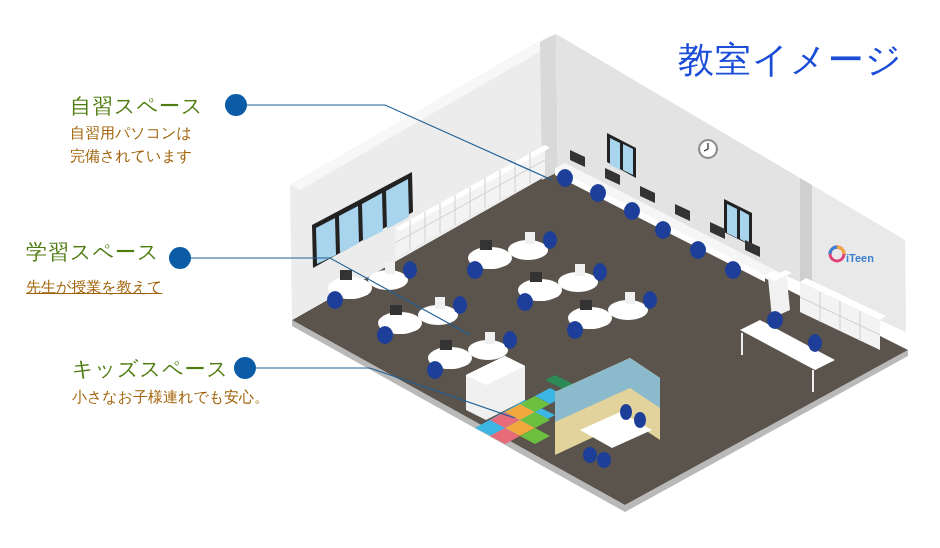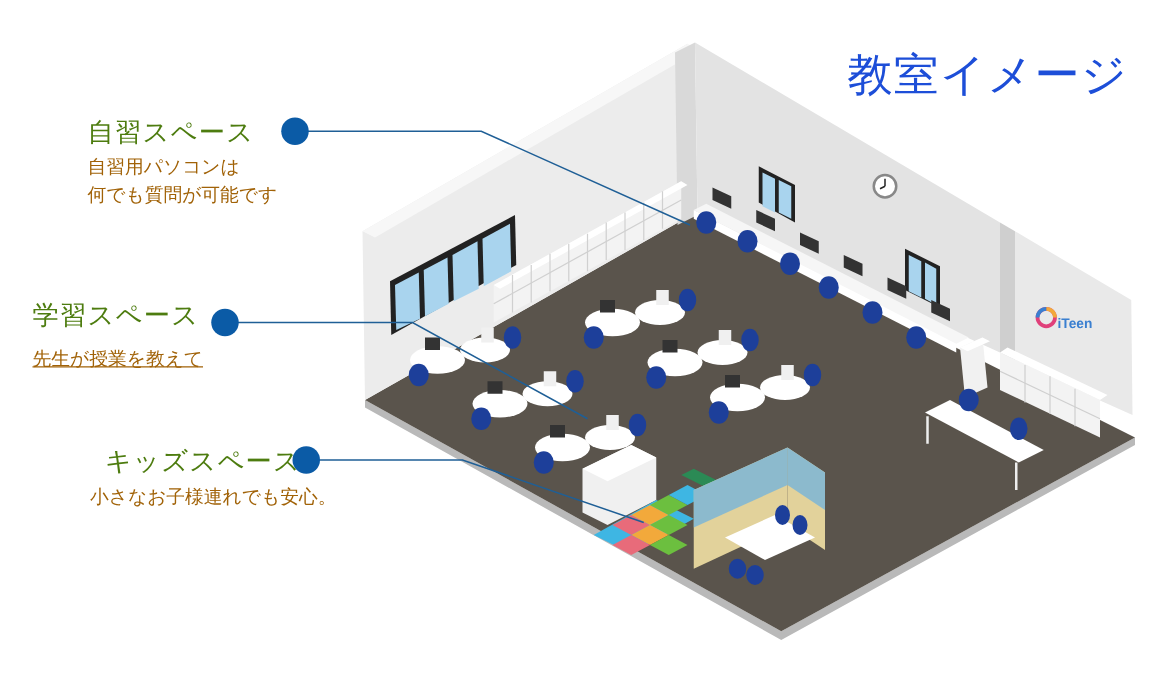--- a/index.html
+++ b/index.html
@@ -205,26 +205,26 @@
   <polyline points="180,258 330,258 470,335" fill="none" stroke="#1f5f96" stroke-width="1.2"></polyline>
   <polyline points="245,368 370,368 515,418" fill="none" stroke="#1f5f96" stroke-width="1.2"></polyline>
 </svg>
 
 <div class="title">教室イメージ</div>
 
 <div class="dot" style="left:225px; top:94px;"></div>
 <div class="callout-title" style="left:70px; top:92px;">自習スペース</div>
 <div class="callout-desc" style="left:70px; top:122px;">
   <span class="desc-line">自習用パソコンは</span>
-  <span class="desc-line">何でも質問が可能です</span>
+  <span class="desc-line">完備されています</span>
 </div>
 
 <div class="dot" style="left:169px; top:247px;"></div>
 <div class="callout-title" style="left:26px; top:238px;">学習スペース</div>
 <div class="callout-desc" style="left:26px; top:276px;text-decoration:underline;">
   <span class="desc-line">先生が授業を教えて</span>
 </div>
 
 <div class="dot" style="left:234px; top:357px;"></div>
-<div class="callout-title" style="left:72px; top:355px;margin-left:12px;">キッズスペース</div>
+<div class="callout-title" style="left:72px; top:355px;">キッズスペース</div>
 <div class="callout-desc" style="left:72px; top:386px;">
   <span class="desc-line">小さなお子様連れでも安心。</span>
 </div>
 
 </body></html>

